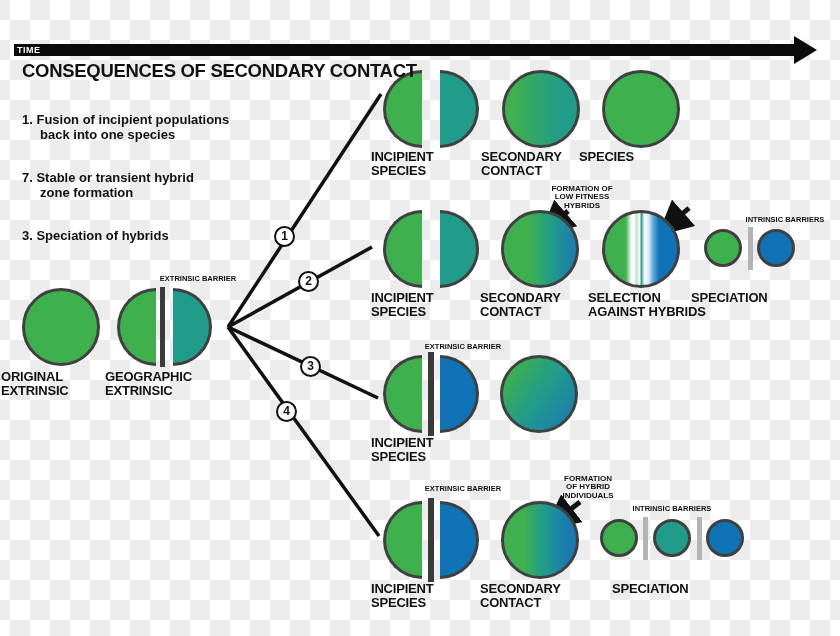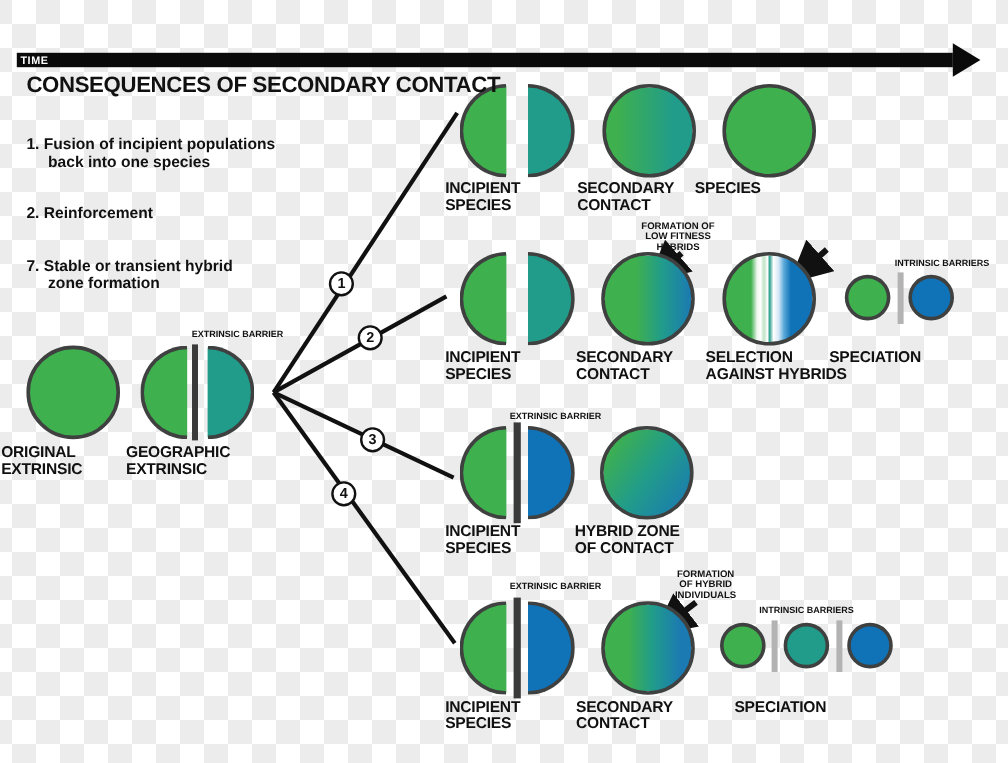--- a/index.html
+++ b/index.html
@@ -67,23 +67,23 @@
     </g>
   </svg>
 
   <div class="time-label">TIME</div>
 
   <div class="title">CONSEQUENCES OF SECONDARY CONTACT</div>
 
   <div class="list">
     <div>1. Fusion of incipient populations
      back into one species</div>
-    <div>2. Reinforcement</div>
     <div>7. Stable or transient hybrid
      zone formation</div>
+    <div>3. Speciation of hybrids</div>
   </div>
 
   <div class="circle s-green" style="left:22px; top:288px; width:78px; height:78px;"></div>
   <div class="lbl" style="left:1px; top:370px; width:120px;">ORIGINAL
 EXTRINSIC</div>
 
   <div class="tiny" style="left:138px; top:275px; width:120px;">EXTRINSIC BARRIER</div>
   <div class="half-l s-green" style="left:117px; top:288px; width:39px; height:78px;"></div>
   <div class="bar-dark" style="left:160px; top:287px; width:5px; height:80px;"></div>
   <div class="half-r s-teal" style="left:173px; top:288px; width:39px; height:78px;"></div>
@@ -105,21 +105,21 @@
 CONTACT</div>
 
   <div class="circle s-green" style="left:602px; top:70px; width:78px; height:78px;"></div>
   <div class="lbl" style="left:579px; top:150px; width:120px;">SPECIES</div>
 
   <div class="half-l s-green" style="left:383px; top:210px; width:39px; height:78px;"></div>
   <div class="half-r s-teal" style="left:440px; top:210px; width:39px; height:78px;"></div>
   <div class="lbl" style="left:371px; top:291px; width:120px;">INCIPIENT
 SPECIES</div>
 
-  <div class="anno" style="left:505px; top:185px; width:120px;">FORMATION OF
+  <div class="anno" style="left:522px; top:185px; width:120px;">FORMATION OF
 LOW FITNESS
 HYBRIDS</div>
   <div class="circle g-sc2" style="left:501px; top:210px; width:78px; height:78px;"></div>
   <div class="lbl" style="left:480px; top:291px; width:120px;">SECONDARY
 CONTACT</div>
 
   <div class="circle g-sah" style="left:602px; top:210px; width:78px; height:78px;"></div>
   <div class="lbl" style="left:588px; top:291px; width:150px;">SELECTION
 AGAINST HYBRIDS</div>
 
@@ -130,22 +130,20 @@
   <div class="lbl" style="left:691px; top:291px; width:120px;">SPECIATION</div>
 
   <div class="tiny" style="left:403px; top:343px; width:120px;">EXTRINSIC BARRIER</div>
   <div class="half-l s-green" style="left:383px; top:355px; width:39px; height:78px;"></div>
   <div class="bar-dark" style="left:428px; top:352px; width:6px; height:84px;"></div>
   <div class="half-r s-blue" style="left:440px; top:355px; width:39px; height:78px;"></div>
   <div class="lbl" style="left:371px; top:436px; width:120px;">INCIPIENT
 SPECIES</div>
 
   <div class="circle g-hz" style="left:500px; top:355px; width:78px; height:78px;"></div>
-  <div class="lbl" style="left:479px; top:436px; width:120px;">HYBRID ZONE
-OF CONTACT</div>
 
   <div class="tiny" style="left:403px; top:485px; width:120px;">EXTRINSIC BARRIER</div>
   <div class="half-l s-green" style="left:383px; top:501px; width:39px; height:78px;"></div>
   <div class="bar-dark" style="left:428px; top:498px; width:6px; height:84px;"></div>
   <div class="half-r s-blue" style="left:440px; top:501px; width:39px; height:78px;"></div>
   <div class="lbl" style="left:371px; top:582px; width:120px;">INCIPIENT
 SPECIES</div>
 
   <div class="anno" style="left:528px; top:475px; width:120px;">FORMATION
 OF HYBRID

